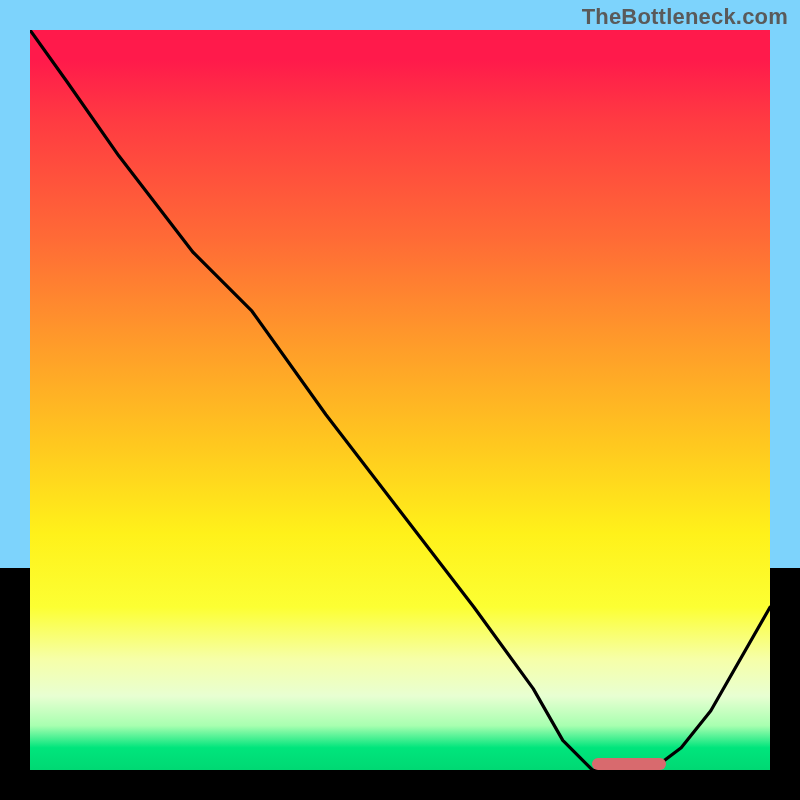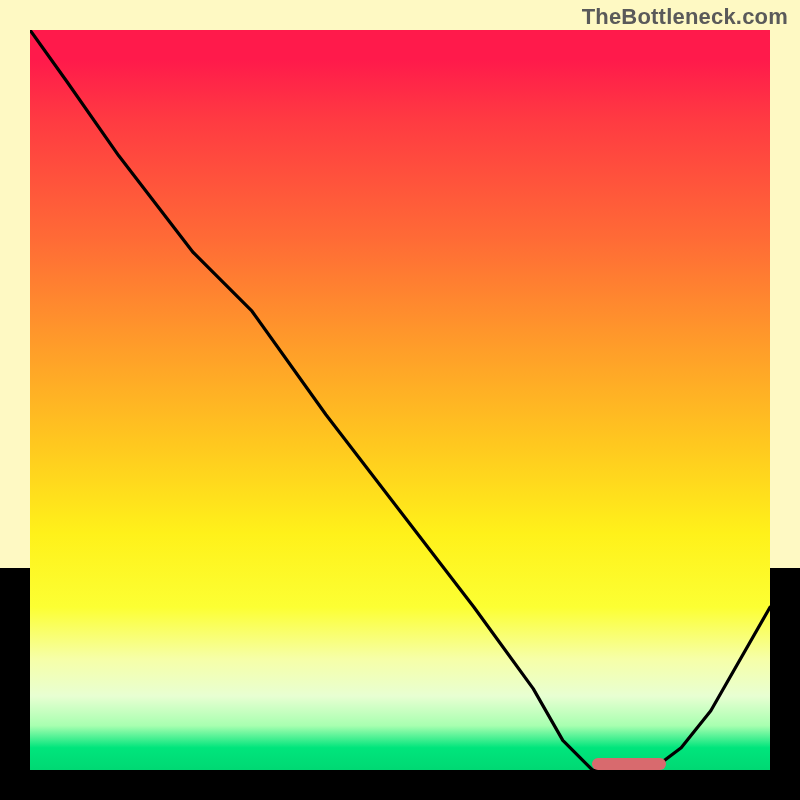--- a/index.html
+++ b/index.html
@@ -8,21 +8,21 @@
     width: 800px;
     height: 800px;
     background: #000;
     overflow: hidden;
     font-family: Arial, Helvetica, sans-serif;
   }
   .outer {
     position: relative;
     width: 800px;
     height: 568px;
-    background: #fef9c3;
+    background: #7dd3fc;
   }
   .watermark {
     position: absolute;
     top: 4px;
     right: 12px;
     color: #5a5a5a;
     font-size: 22px;
     font-weight: 600;
     letter-spacing: 0.2px;
     z-index: 10;

